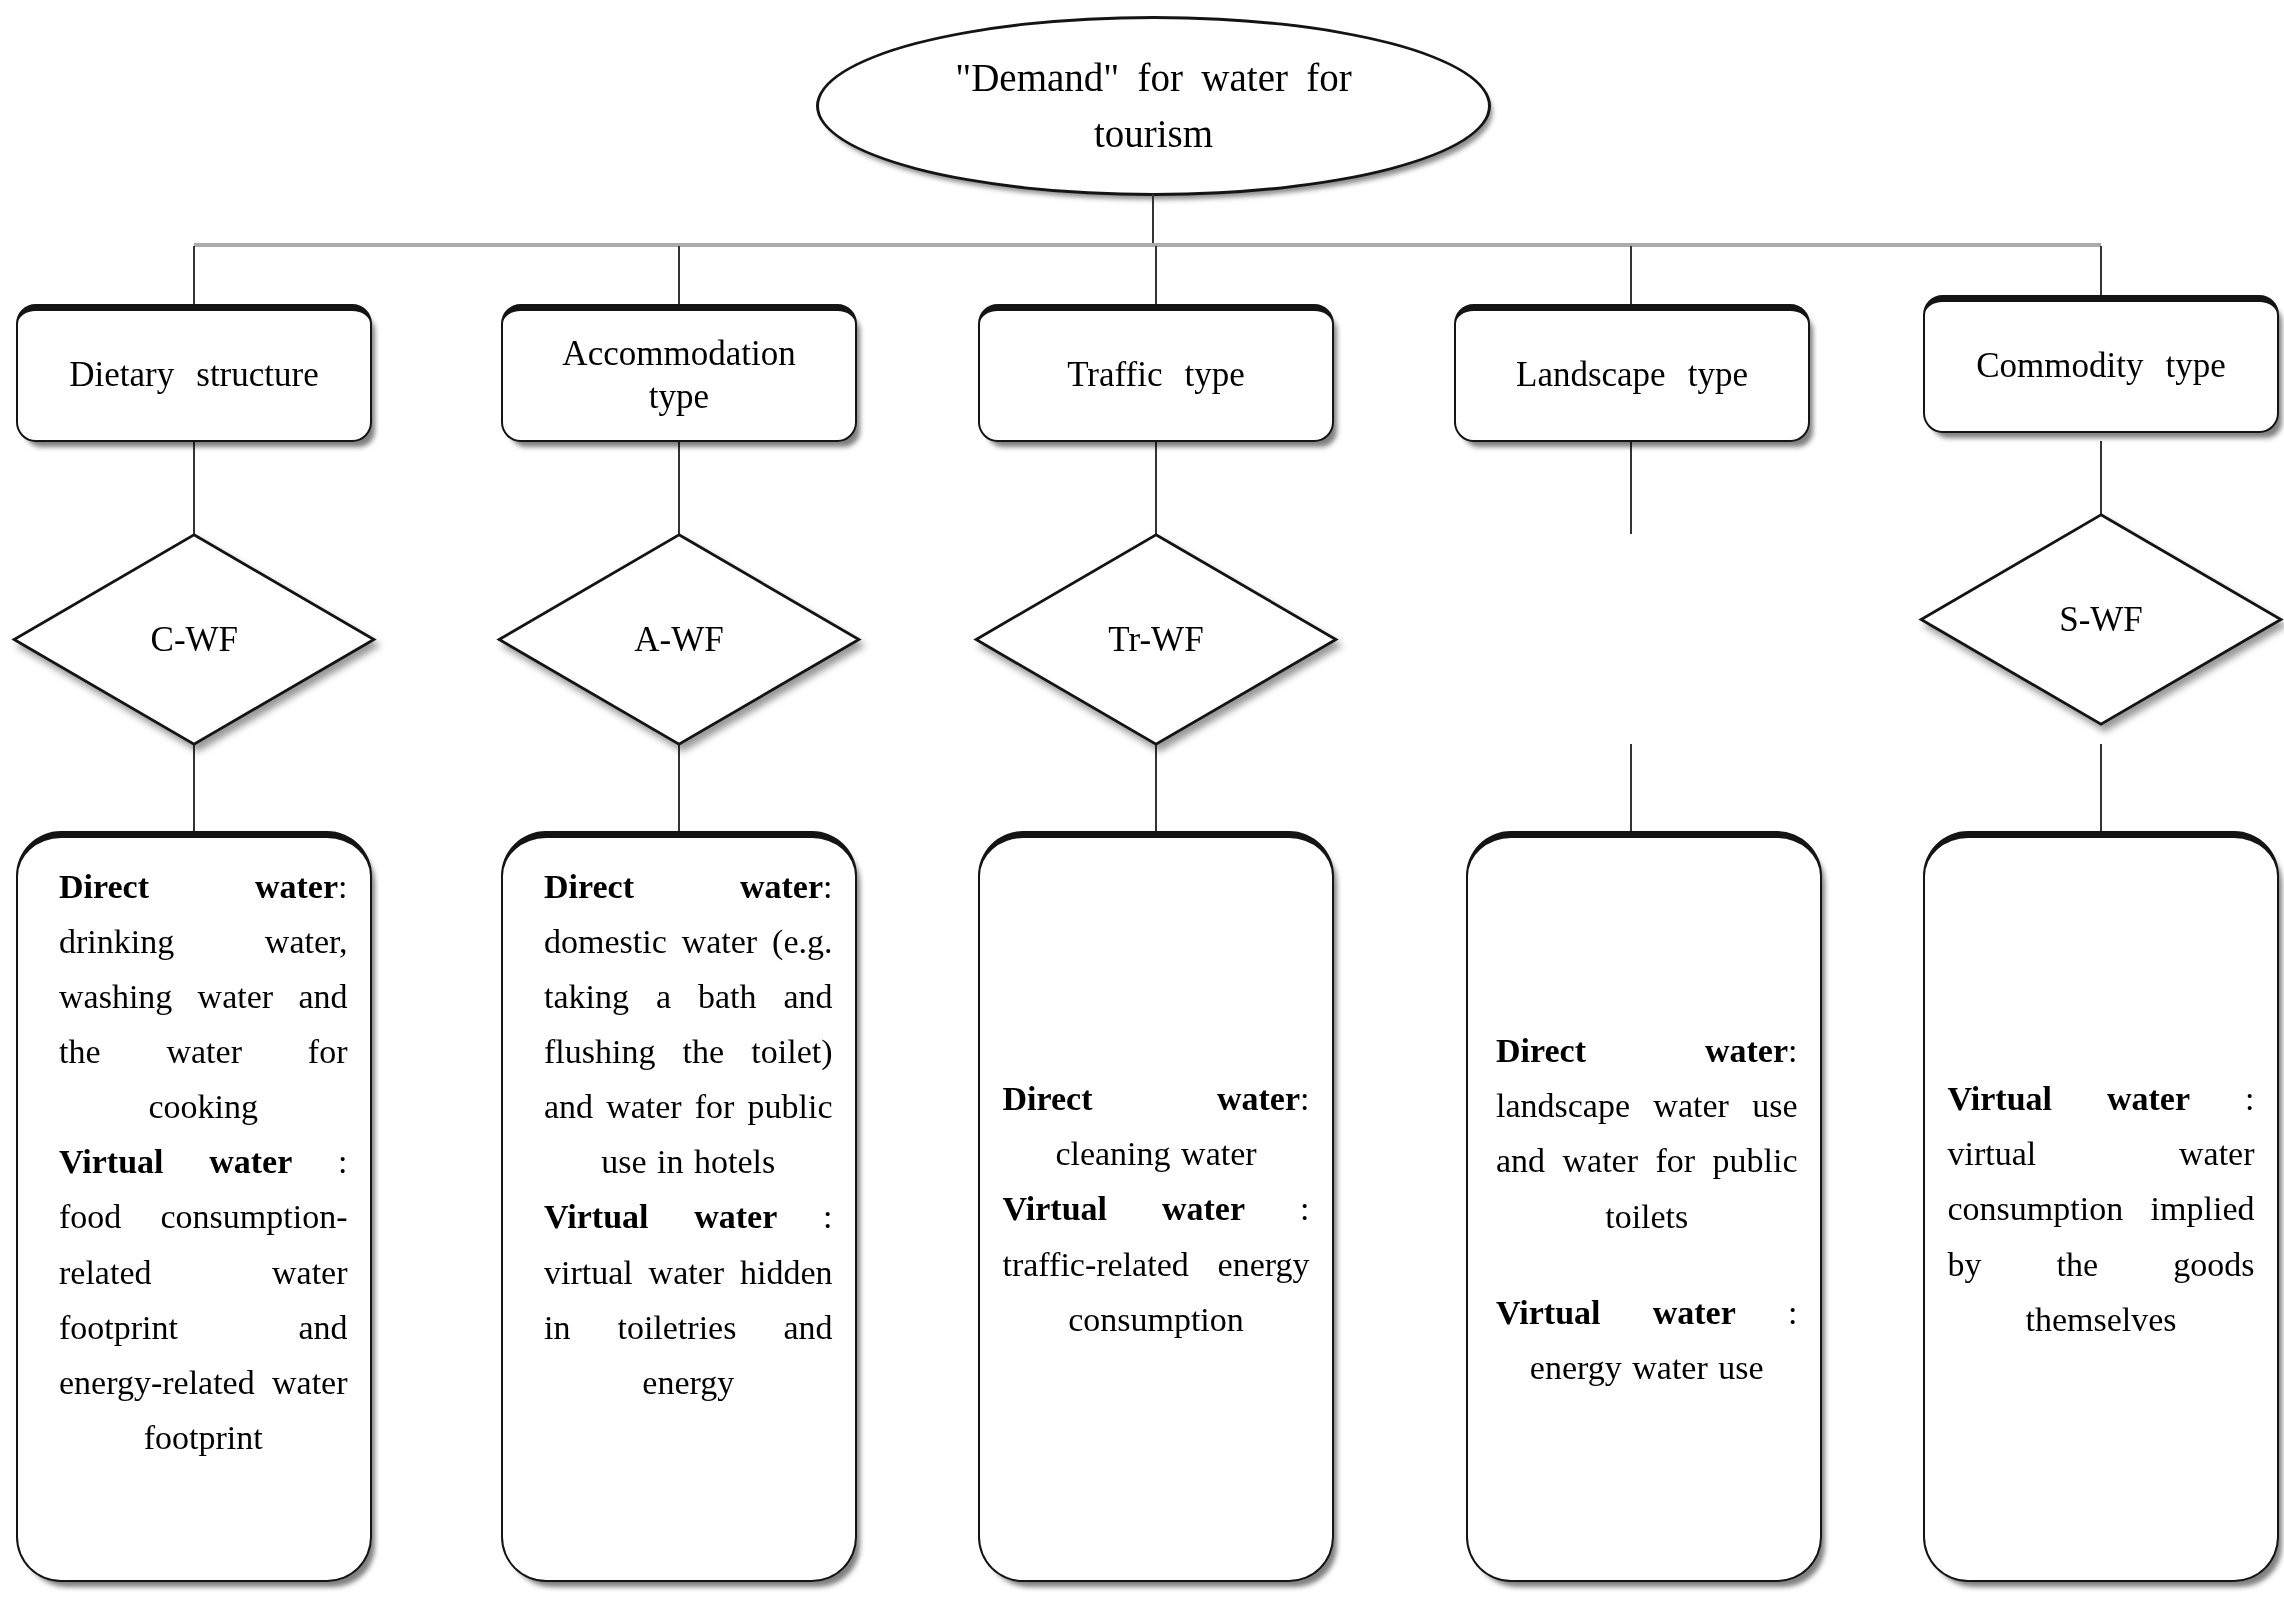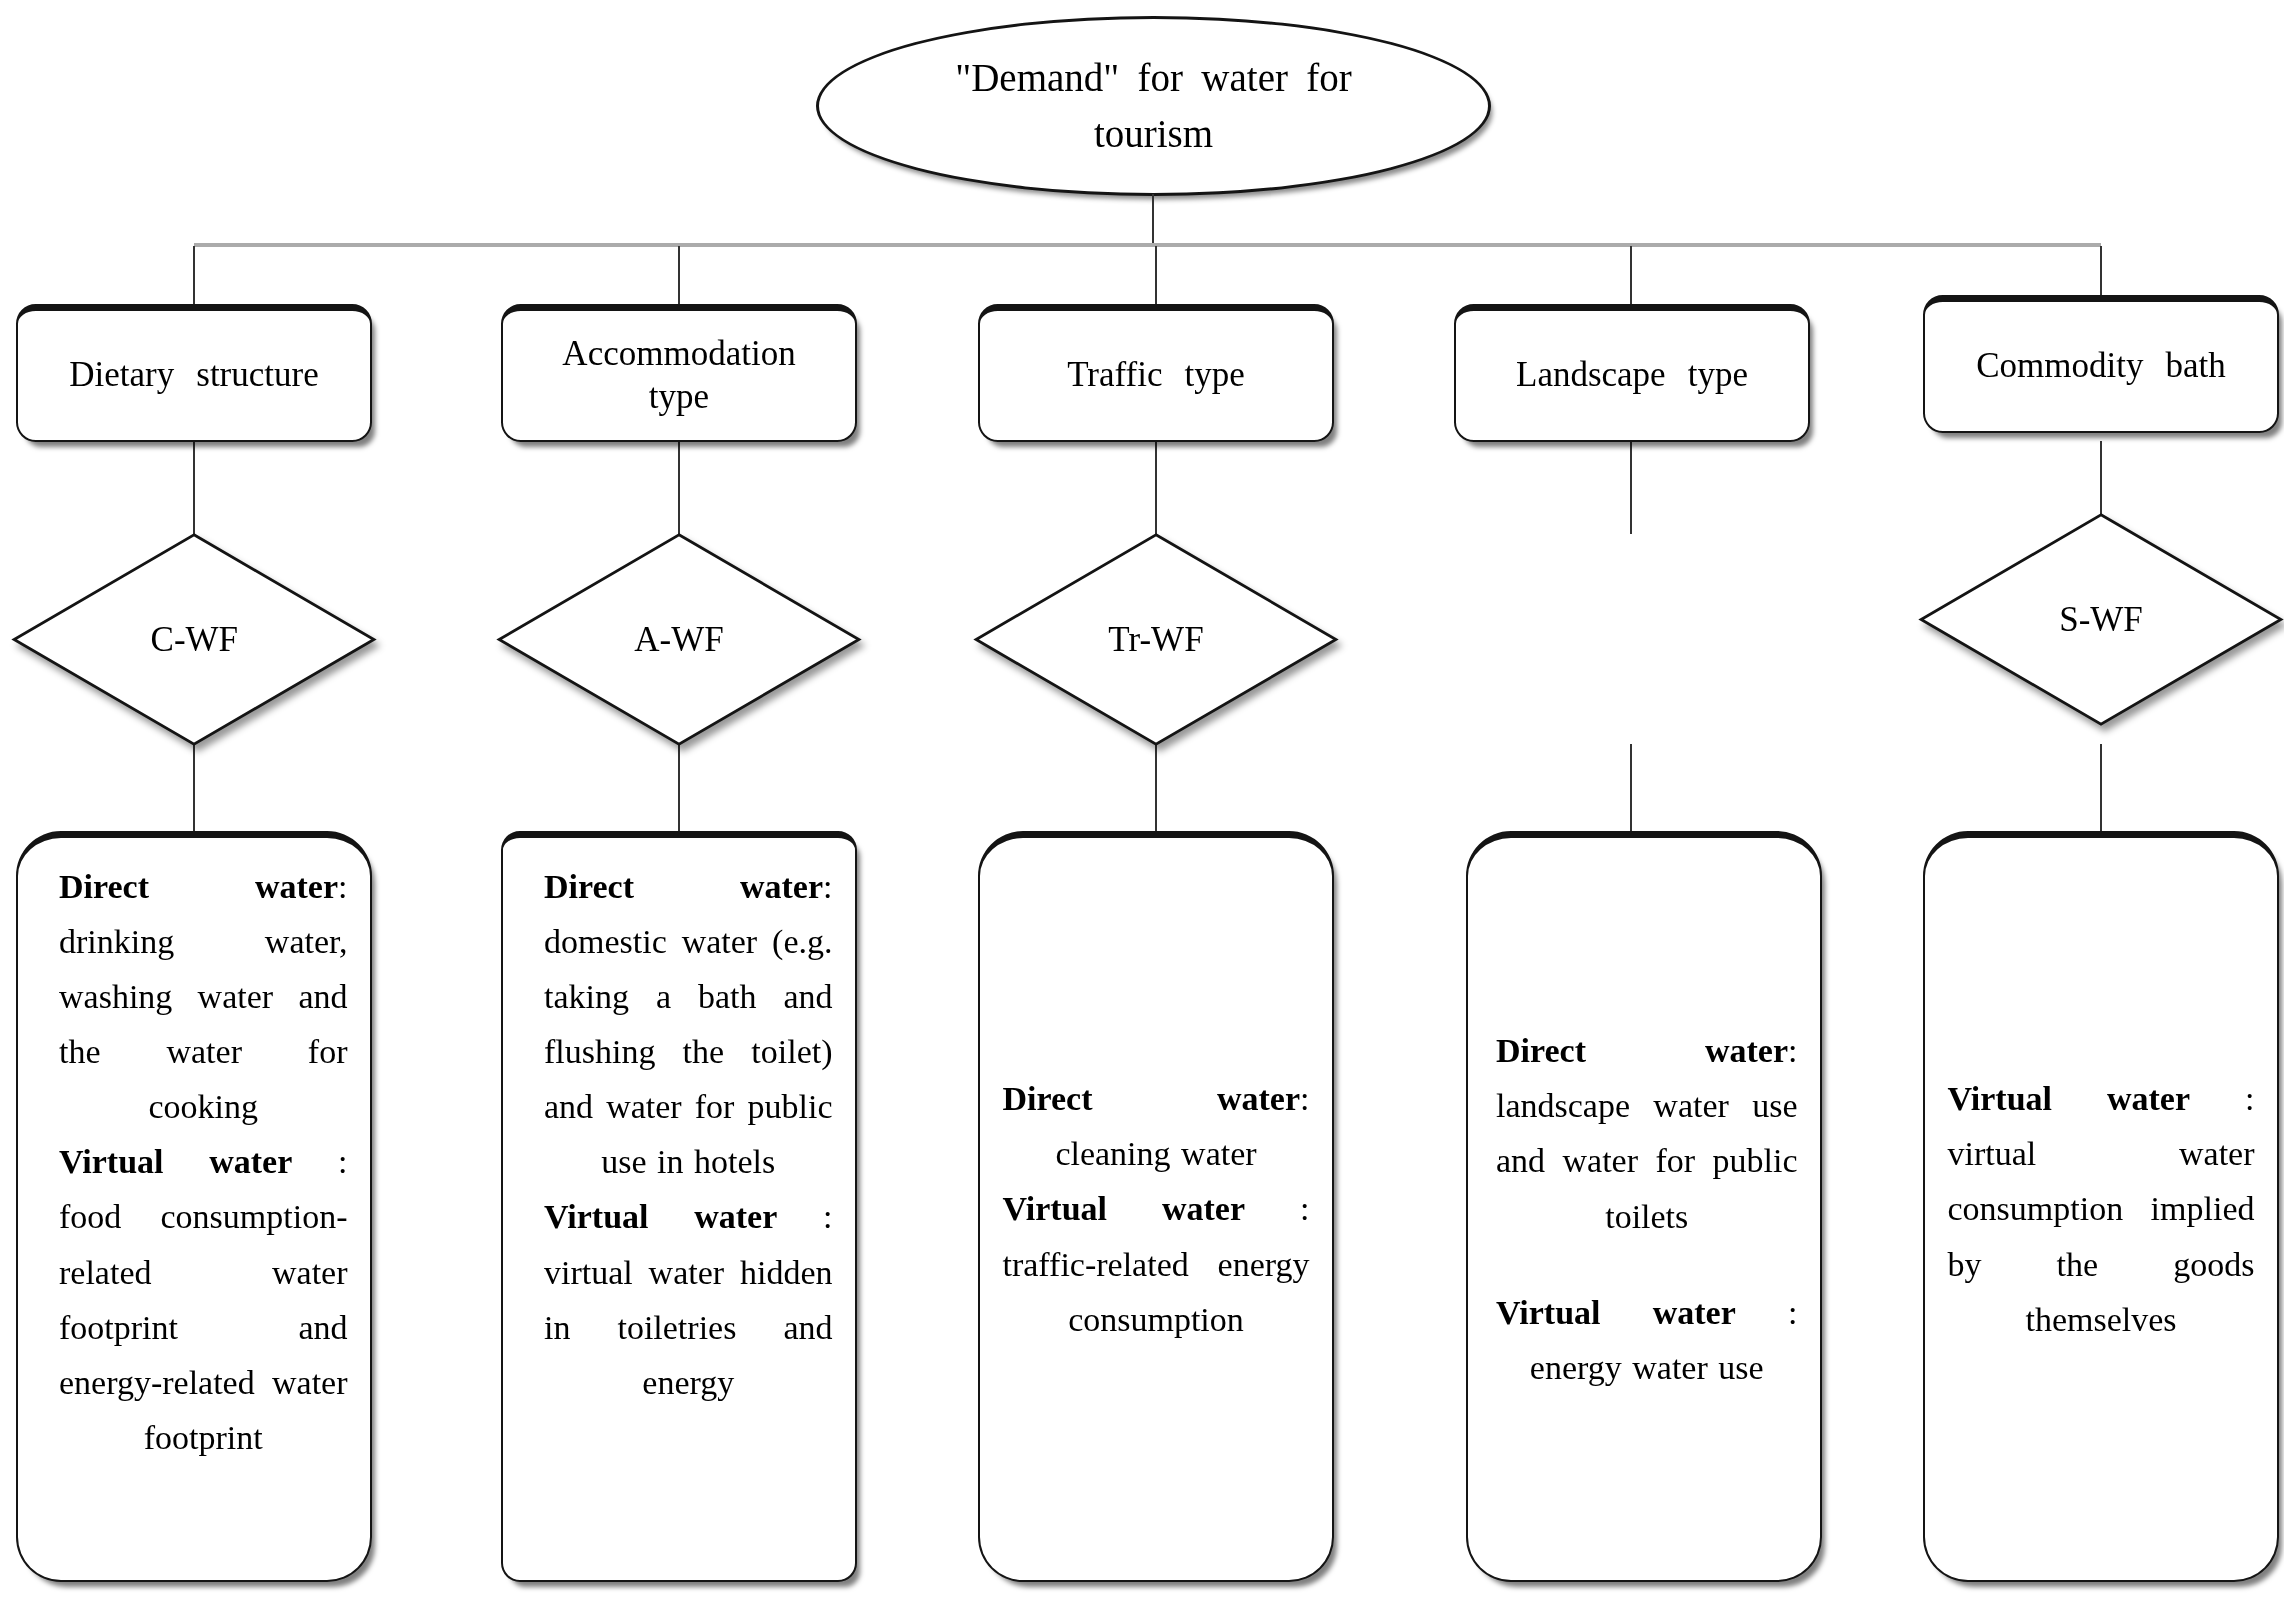--- a/index.html
+++ b/index.html
@@ -80,21 +80,21 @@
   <div class="node cat-rect" style="left:501px;top:304px;">
     <span>Accommodation type</span>
   </div>
   <div class="node cat-rect" style="left:978px;top:304px;">
     <span>Traffic type</span>
   </div>
   <div class="node cat-rect" style="left:1454px;top:304px;">
     <span>Landscape type</span>
   </div>
   <div class="node cat-rect" style="left:1923px;top:295px;">
-    <span>Commodity bath</span>
+    <span>Commodity type</span>
   </div>
 
   <div class="diamond-wrap" style="left:11.3px;top:532px;">
     <svg viewBox="0 0 520 306">
         <polygon points="260,4 516,153 260,302 4,153"></polygon>
       </svg>
     <div class="diamond-label">C-WF</div>
   </div>
   <div class="diamond-wrap" style="left:496px;top:532px;">
     <svg viewBox="0 0 520 306">
@@ -113,21 +113,21 @@
         <polygon points="260,4 516,153 260,302 4,153"></polygon>
       </svg>
     <div class="diamond-label">S-WF</div>
   </div>
 
   <div class="node detail-box v-top" style="left:16px;top:831px;">
     <p class="entry"><span class="bold">Direct water</span><span>: drinking water, washing water and the water for cooking</span></p>
     <p class="entry"><span class="bold">Virtual water</span><span> : food consumption-related water footprint and energy-related water footprint</span></p>
   </div>
 
-  <div class="node detail-box v-top" style="left:501px;top:831px;border-radius:19px;">
+  <div class="node detail-box v-top" style="left:501px;top:831px;">
     <p class="entry"><span class="bold">Direct water</span><span>: domestic water (e.g. taking a bath and flushing the toilet) and water for public use in hotels</span></p>
     <p class="entry"><span class="bold">Virtual water</span><span> : virtual water hidden in toiletries and energy</span></p>
   </div>
 
   <div class="node detail-box v-center" style="left:978px;top:831px;">
     <p class="entry"><span class="bold">Direct water</span><span>: cleaning water</span></p>
     <p class="entry"><span class="bold">Virtual water</span><span> : traffic-related energy consumption</span></p>
   </div>
 
   <div class="node detail-box v-center" style="left:1466px;top:831px;padding-left:28px;">

